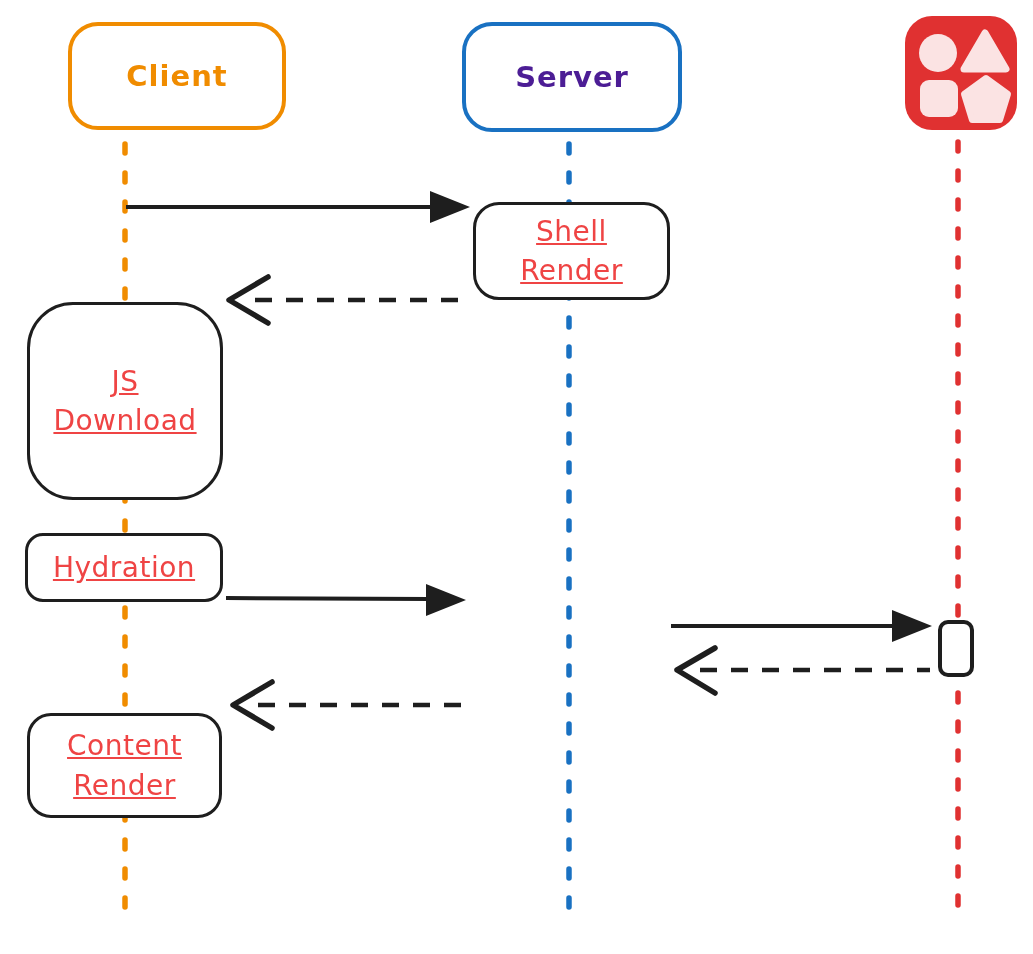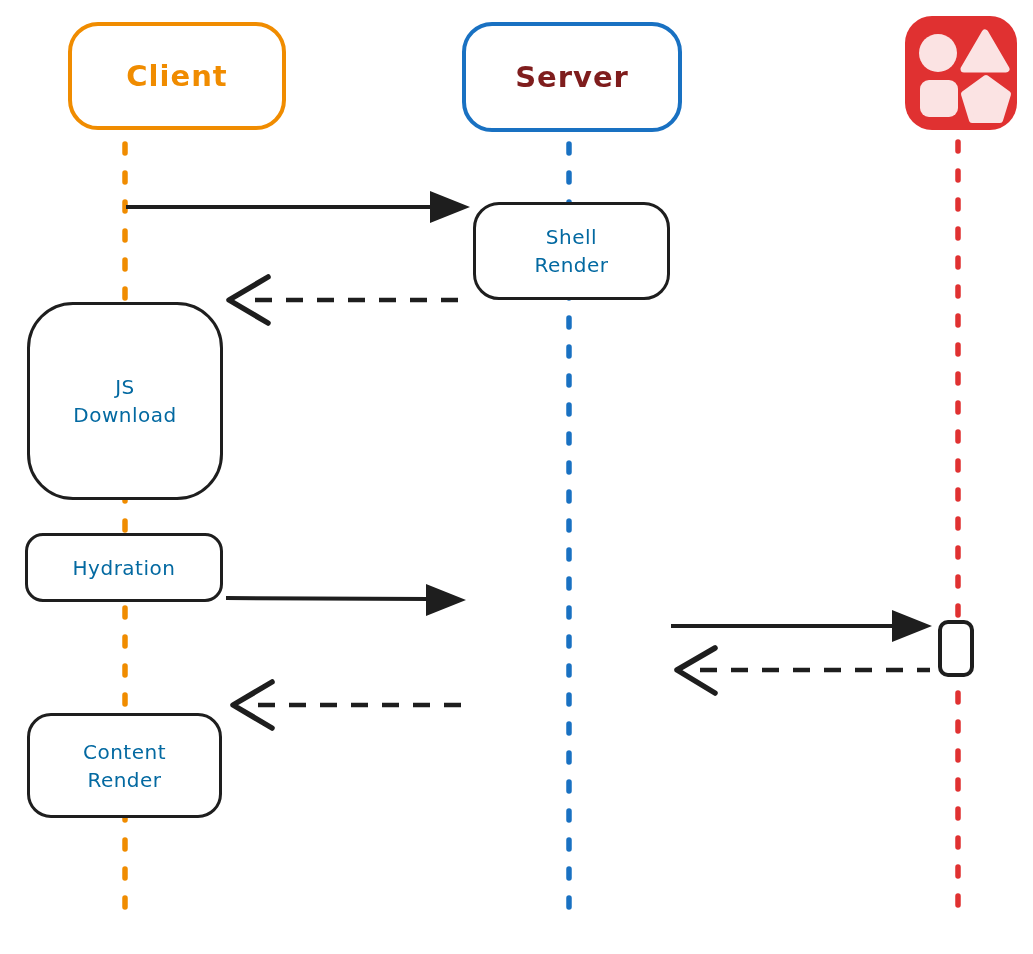--- a/index.html
+++ b/index.html
@@ -21,35 +21,36 @@
     background: #ffffff;
     border: 3.5px solid #1e1e1e;
     display: flex;
     align-items: center;
     justify-content: center;
     text-align: center;
     box-sizing: border-box;
   }
   .node-label {
     white-space: pre-line;
-    color: #0369a1;
-    font-size: 20px;
+    color: #ef4444;
+    font-size: 28px;
     line-height: 1.4;
     letter-spacing: 0.5px;
+    text-decoration: underline;
   }
   .actor-label {
     font-size: 29px;
     letter-spacing: 1px;
     font-weight: bold;
   }
   
   .client-box   { left:20px;  top:22px;  width:218px; height:108px; border:4px solid #f08c00; border-radius:30px;margin-left:48px; }
   .client-box .actor-label { color:#f08c00; }
   .server-box   { left:462px; top:22px;  width:220px; height:110px; border:4px solid #1971c2; border-radius:30px; }
-  .server-box .actor-label { color:#7f1d1d; }
+  .server-box .actor-label { color:#4c1d95; }
   .datastore-box { position:absolute; left:905px; top:16px; width:112px; height:114px; }
   
   .shell-render   { left:473px; top:202px; width:197px; height:98px;  border-radius:26px; }
   .js-download    { left:27px;  top:302px; width:196px; height:198px; border-radius:46px; }
   .hydration      { left:25px;  top:533px; width:198px; height:69px;  border-radius:18px; }
   .redis-query    { left:470px; top:598px; width:198px; height:107px; border-radius:28px; }
   .content-render { left:27px;  top:713px; width:195px; height:105px; border-radius:24px;justify-content:center; }
   .activation     { left:938px; top:620px; width:36px;  height:57px;  border-radius:10px; border-width:4px; }
 </style>
 </head>

